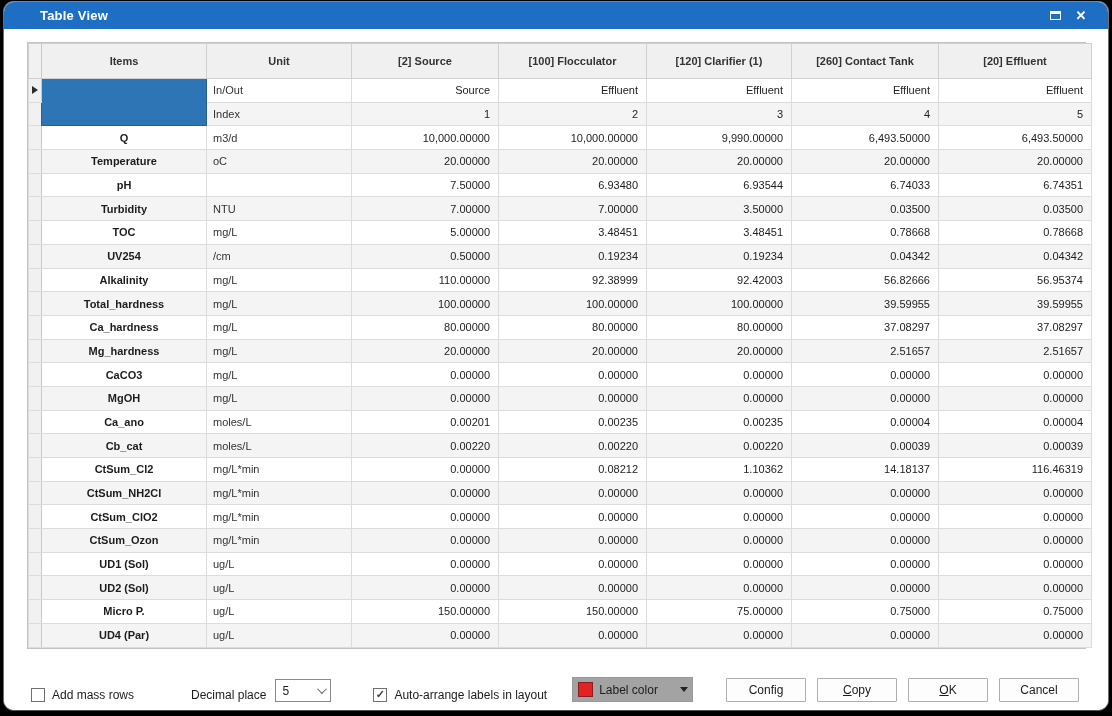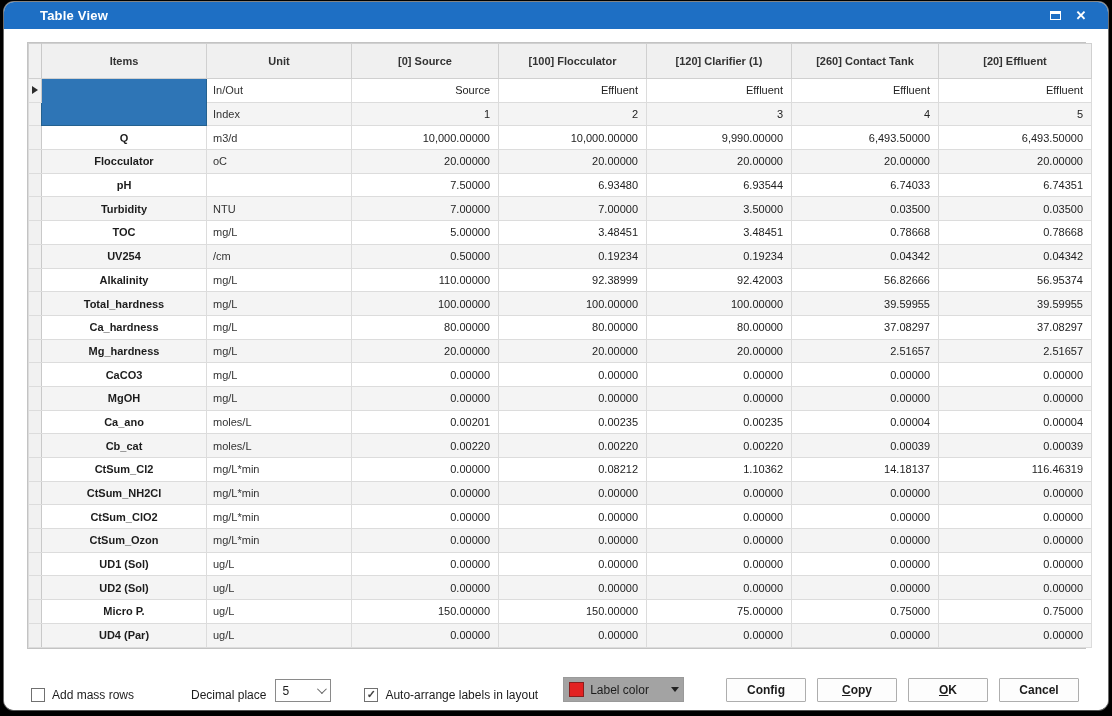--- a/index.html
+++ b/index.html
@@ -59,21 +59,20 @@
     padding:0 4px 0 5px; gap:6px; cursor:pointer;
   }
   .swatch{ width:15px; height:15px; border:1px solid #8a1d1d; }
   .color-combo .lbl{ font-size:12px; color:#1c1c1c; padding-right:14px; }
   .drop-arrow{ width:0; height:0; border-left:4px solid transparent; border-right:4px solid transparent; border-top:5px solid #222; margin-left:2px; }
   .btn-group{ margin-left:auto; display:flex; gap:11px; }
   .btn{
     width:80px; height:24px; background:#fdfdfd; border:1px solid #aeaeae; border-radius:1px;
     font-size:12px; color:#1c1c1c; display:flex; align-items:center; justify-content:center; cursor:pointer;
     font-family:"Liberation Sans", sans-serif;
-    font-weight:bold;
   }
   .btn u{ text-decoration:underline; }
 </style>
 </head>
 <body>
 
 <div class="window">
 
   <div class="titlebar">
     <span class="title">Table View</span>
@@ -99,21 +98,21 @@
             <col style="width: 147px;">
             <col style="width: 153px;">
           </colgroup>
         <thead>
           <tr id="header-row">
             <th class="selcol">
               <span class="corner-tri"></span>
             </th>
           <th>Items</th>
               <th>Unit</th>
-              <th>[0] Source</th>
+              <th>[2] Source</th>
               <th>[100] Flocculator</th>
               <th>[120] Clarifier (1)</th>
               <th>[260] Contact Tank</th>
               <th>[20] Effluent</th>
             </tr>
         </thead>
         <tbody id="tbody">
             <tr>
               <td class="selcol">
                 <span class="row-marker"></span>
@@ -140,21 +139,21 @@
               <td class="itemcell">Q</td>
               <td class="unitcell">m3/d</td>
               <td class="valcell">10,000.00000</td>
               <td class="valcell">10,000.00000</td>
               <td class="valcell">9,990.00000</td>
               <td class="valcell">6,493.50000</td>
               <td class="valcell">6,493.50000</td>
             </tr>
             <tr class="alt">
               <td class="selcol"></td>
-              <td class="itemcell">Flocculator</td>
+              <td class="itemcell">Temperature</td>
               <td class="unitcell">oC</td>
               <td class="valcell">20.00000</td>
               <td class="valcell">20.00000</td>
               <td class="valcell">20.00000</td>
               <td class="valcell">20.00000</td>
               <td class="valcell">20.00000</td>
             </tr>
             <tr>
               <td class="selcol"></td>
               <td class="itemcell">pH</td>
@@ -366,21 +365,21 @@
       <span class="lbl">Add mass rows</span>
     </label>
 
     <span class="flabel" style="margin-left:57px">Decimal place</span>
 
     <div class="select" style="margin-left:9px">
       <span class="val">5</span>
       <span class="chevron"></span>
     </div>
 
-    <label class="chk" style="margin-left:33px">
+    <label class="chk" style="margin-left:42px">
       <span class="box checked" id="chk-auto"></span>
       <span class="lbl">Auto-arrange labels in layout</span>
     </label>
 
     <div class="color-combo" style="margin-left:25px">
       <span class="swatch" id="swatch" style="background: rgb(227, 34, 34);"></span>
       <span class="lbl">Label color</span>
       <span class="drop-arrow"></span>
     </div>
 

